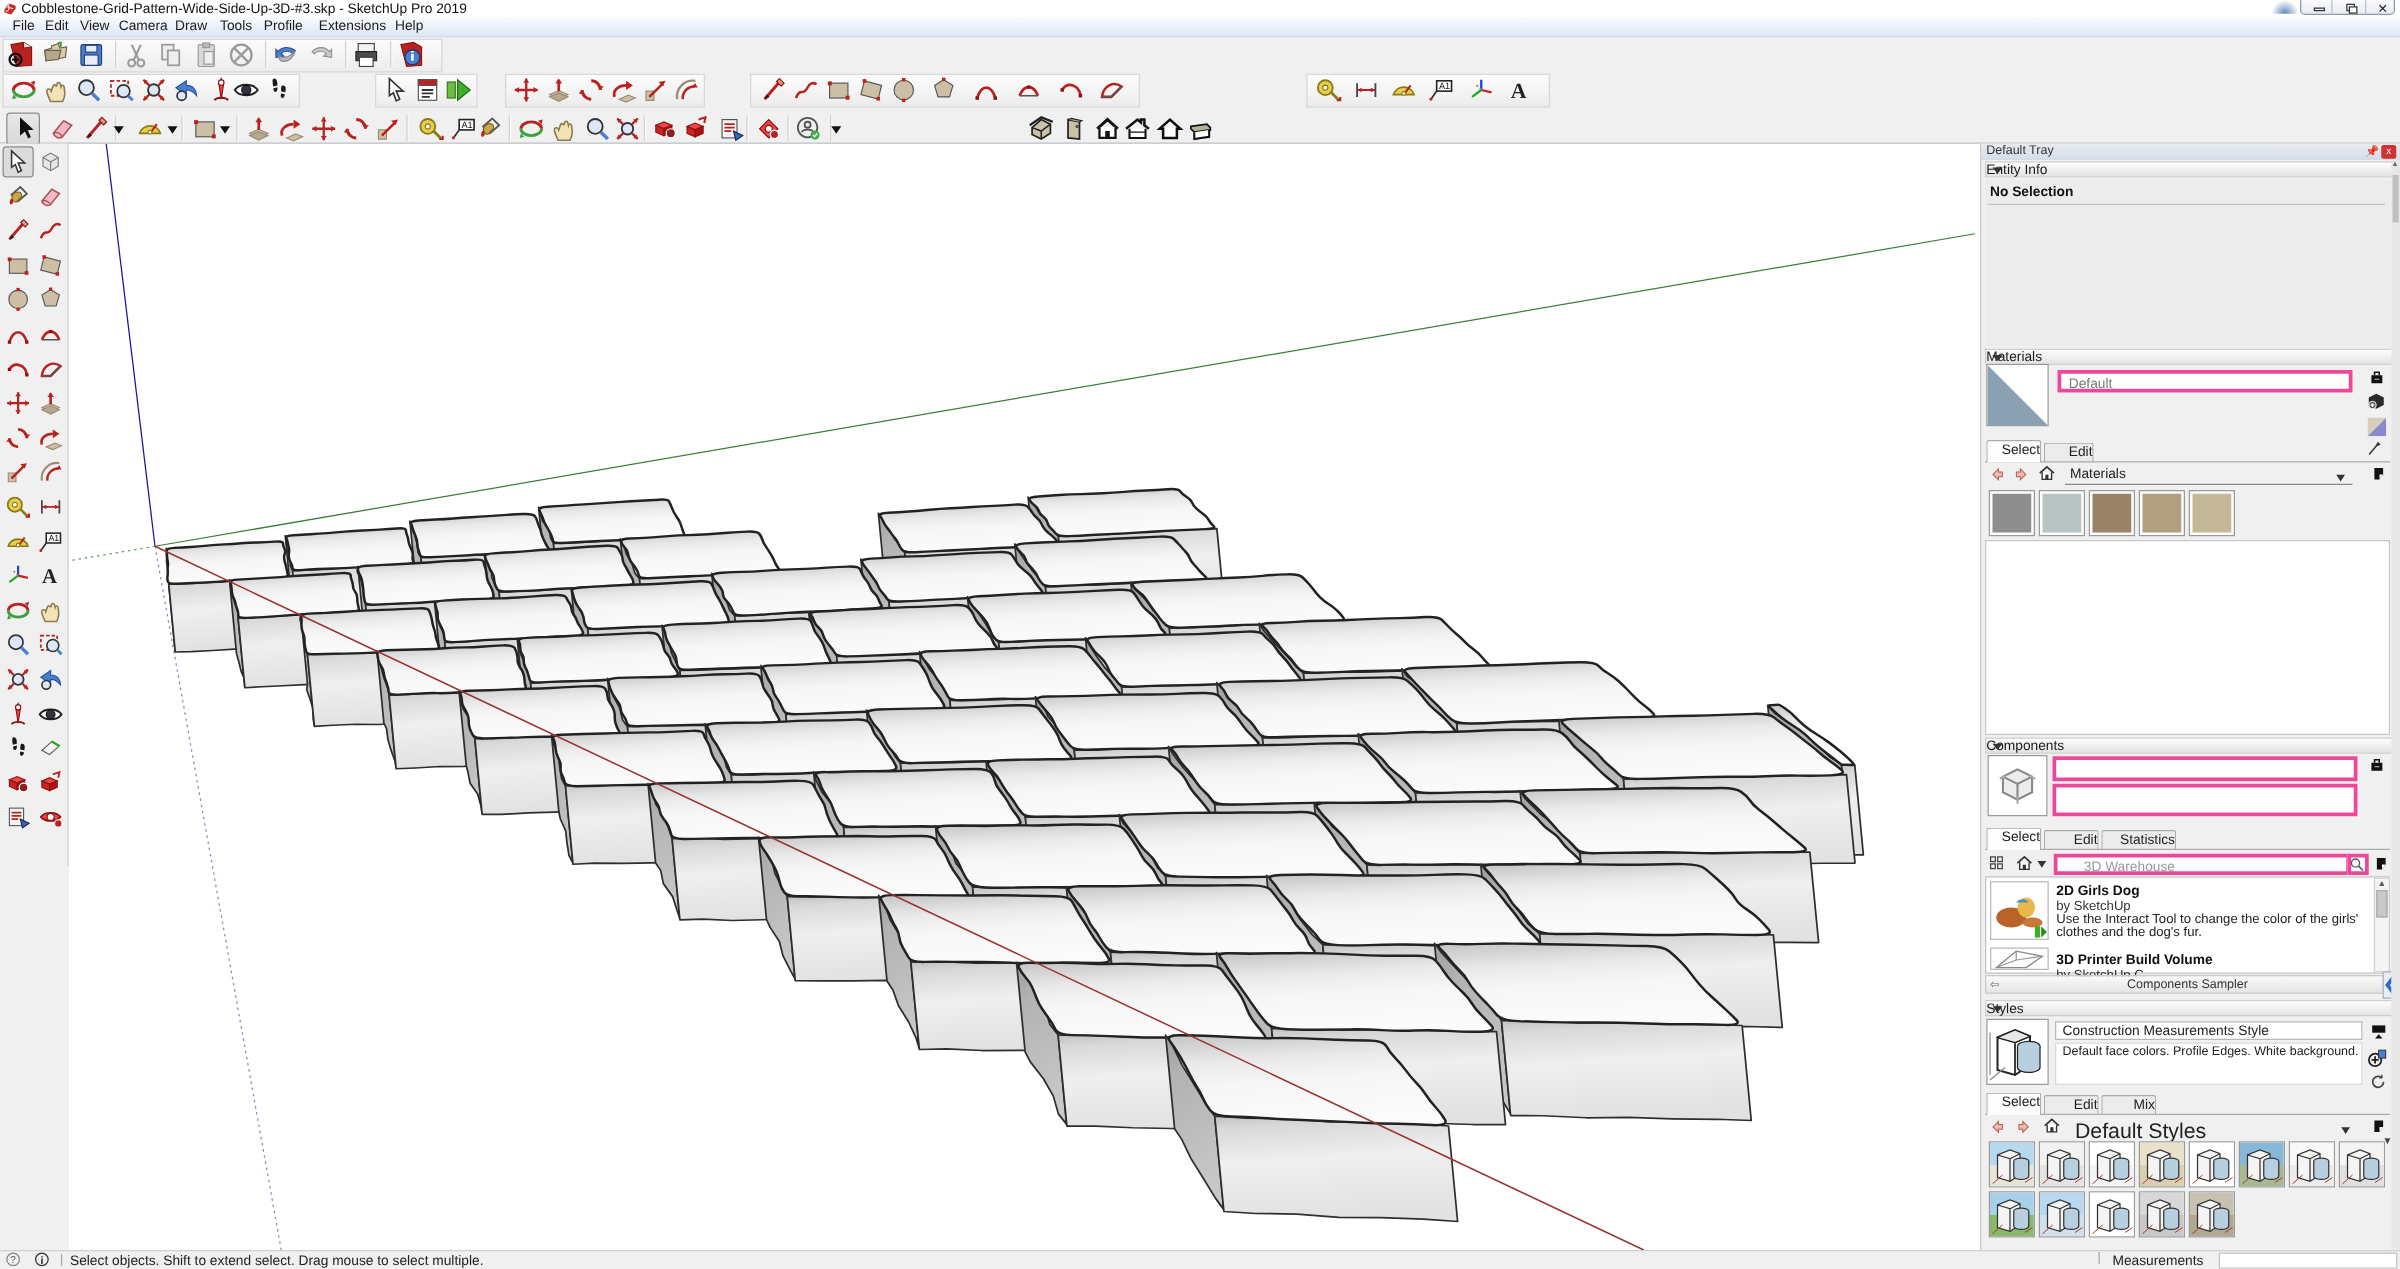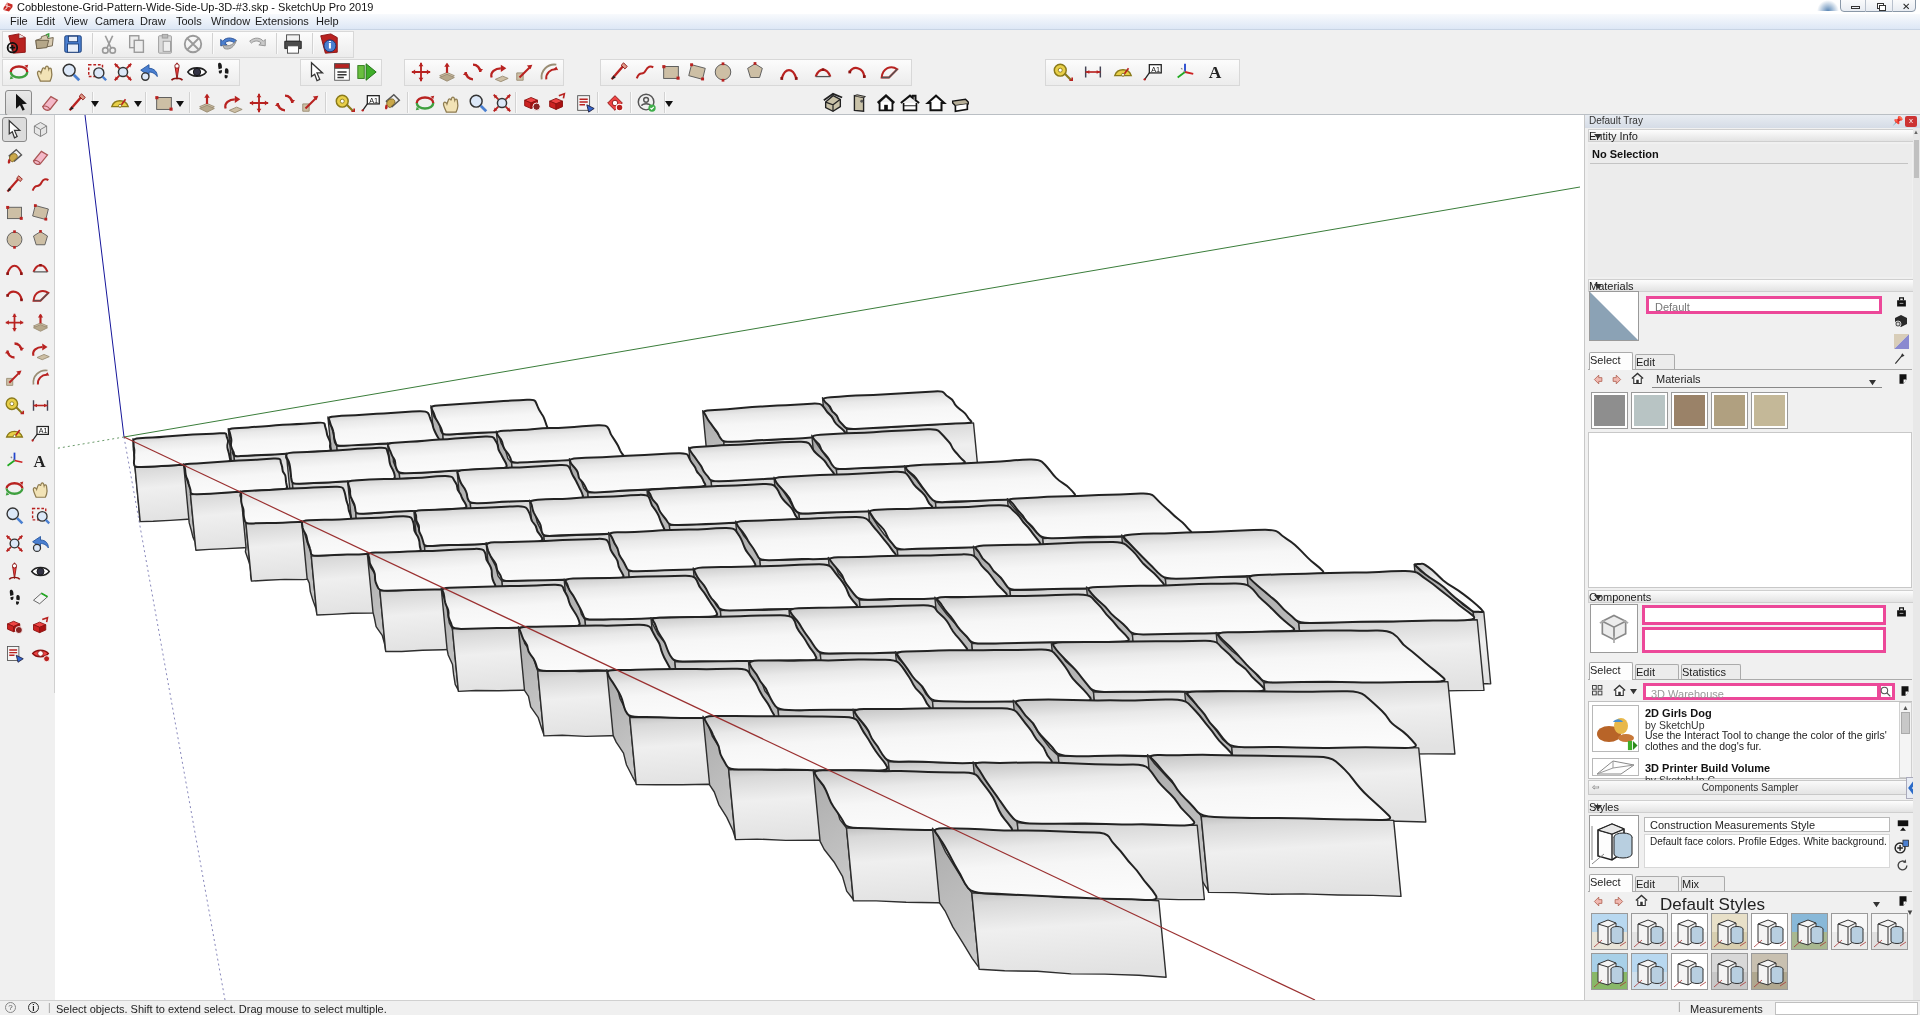--- a/index.html
+++ b/index.html
@@ -1,19 +1,19 @@
 <!DOCTYPE html>
 <html><head><meta charset="utf-8"><style>
 *{margin:0;padding:0;box-sizing:border-box}
 body{font-family:"Liberation Sans",sans-serif;width:1920px;height:1015px;position:relative;overflow:hidden;background:#f0f0f0}
 .abs{position:absolute}
 .hdr{position:absolute;left:1588px;width:352px;height:13px;background:linear-gradient(#fdfdfd,#e3e3e3);border:1px solid #cfcfcf;font-size:11px;color:#1a1a1a;line-height:12px;}
 .hdr .tri{position:absolute;left:5px;top:4px;width:0;height:0;border-left:4px solid transparent;border-right:4px solid transparent;border-top:5px solid #333}
 .hdr .x{position:absolute;right:3px;top:1px;width:11px;height:10px;border:1px solid #9a9a9a;border-radius:2px;background:#f4f4f4;color:#555;font-size:8px;line-height:8px;text-align:center}
-.tab{position:absolute;height:16px;background:#ececec;border:1px solid #ababab;border-bottom:none;border-radius:2px 2px 0 0;font-size:11px;color:#222;text-align:left;line-height:15px}
+.tab{position:absolute;height:16px;background:#ececec;border:1px solid #ababab;border-bottom:none;border-radius:2px 2px 0 0;font-size:11px;color:#222;text-align:right;line-height:15px}
 .tab.act{background:#fdfdfd;height:18px;z-index:3}
 .fld{position:absolute;background:#fff;border:3px solid #ec4899;font-size:11px;color:#444}
 .thumb{position:absolute;border:1px solid #9a9a9a;background:#fff}
 .vsep{position:absolute;top:3px;bottom:3px;width:2px;border-left:1px solid #d2d2d2;border-right:1px solid #fafafa}
 </style></head><body>
 <div class="abs" style="left:0;top:0;width:1920px;height:14px;background:#ffffff">
 <svg class="abs" style="left:2px;top:1px" width="12" height="12" viewBox="0 0 24 24">
       <path d="M3 14 L10 3 L21 7 L21 12 L14 21 L3 18Z" fill="#c92a24"></path>
       <path d="M7 9 L17 12 M10 3 L10 14 L5 17" stroke="#fff" stroke-width="1.6" fill="none"></path>
     </svg>
@@ -28,21 +28,21 @@
       <div class="abs" style="left:51px;top:2px;width:1px;height:12px;background:#b8c0cc"></div>
     </div>
 </div>
 <div class="abs" style="left:0;top:14px;width:1920px;height:16px;background:linear-gradient(#f8fafd,#dde7f5);border-bottom:1px solid #c8d4e4">
 <div class="abs" style="left:10px;top:1px;font-size:11px;color:#1a1a1a">File</div>
 <div class="abs" style="left:36px;top:1px;font-size:11px;color:#1a1a1a">Edit</div>
 <div class="abs" style="left:64px;top:1px;font-size:11px;color:#1a1a1a">View</div>
 <div class="abs" style="left:95px;top:1px;font-size:11px;color:#1a1a1a">Camera</div>
 <div class="abs" style="left:140px;top:1px;font-size:11px;color:#1a1a1a">Draw</div>
 <div class="abs" style="left:176px;top:1px;font-size:11px;color:#1a1a1a">Tools</div>
-<div class="abs" style="left:211px;top:1px;font-size:11px;color:#1a1a1a">Window</div>
+<div class="abs" style="left:211px;top:1px;font-size:11px;color:#1a1a1a">Profile</div>
 <div class="abs" style="left:255px;top:1px;font-size:11px;color:#1a1a1a">Extensions</div>
 <div class="abs" style="left:316px;top:1px;font-size:11px;color:#1a1a1a">Help</div>
 </div>
 <div class="abs" style="left:0;top:30px;width:1920px;height:85px;background:#f0f0f0;border-bottom:1px solid #babfc4">
 <div class="abs" style="left:2px;top:1px;width:352px;height:27px;background:linear-gradient(#fcfcfc,#ececec);border:1px solid #d8d8d8"></div>
 <svg style="position:absolute;left:6px;top:3px" width="22" height="22" viewBox="0 0 24 24">
       <path d="M3 3 L14 1 L21 5 L21 21 L8 22 Z" fill="#b82220" stroke="#8c1210"></path>
       <path d="M14 1 L14 6 L21 5" fill="#e9e9e9" stroke="#8c1210"></path>
       <circle cx="7" cy="16" r="5.2" fill="none" stroke="#111" stroke-width="2"></circle>
       <path d="M7 13v6M4 16h6" stroke="#111" stroke-width="2"></path>
@@ -904,21 +904,21 @@
     <rect x="13" y="13" width="6" height="6" fill="none" stroke="#444" stroke-width="1.6"></rect>
   </svg>
 <svg style="position:absolute;left:1612px;top:683px" width="15" height="15" viewBox="0 0 24 24">
     <path d="M3 12 L12 4 L21 12" fill="none" stroke="#333" stroke-width="2.2"></path>
     <path d="M6 11 V20 H18 V11" fill="#fff" stroke="#333" stroke-width="1.8"></path>
     <rect x="10" y="14" width="4" height="6" fill="#333"></rect>
   </svg>
 <svg class="abs" style="left:1629px;top:688px" width="9" height="7" viewBox="0 0 10 8">
     <path d="M1 1 L9 1 L5 7Z" fill="#333"></path>
   </svg>
-<div class="fld" style="left:1643px;top:683px;width:237px;height:17px;line-height:16px;padding-left:5px;color:#999">3D Warehouse</div>
+<div class="fld" style="left:1643px;top:683px;width:237px;height:17px;line-height:16px;padding-left:21px;color:#999">3D Warehouse</div>
 <div class="fld" style="left:1878px;top:683px;width:17px;height:17px"></div>
 <svg style="position:absolute;left:1879px;top:685px" width="13" height="13" viewBox="0 0 24 24">
     <circle cx="10" cy="10" r="6" fill="none" stroke="#555" stroke-width="2"></circle>
     <path d="M14.5 14.5 L21 21" stroke="#555" stroke-width="2.4"></path>
   </svg>
 <svg style="position:absolute;left:1898px;top:684px" width="14" height="14" viewBox="0 0 24 24">
     <path d="M6 4 L18 4 L18 13 L13 20 L6 20Z" fill="#111"></path>
     <path d="M13 20 L13 13 L18 13" fill="#fff"></path>
   </svg>
 <div class="abs" style="left:1588px;top:701px;width:324px;height:78px;background:#fff;border:1px solid #c0c0c0"></div>

